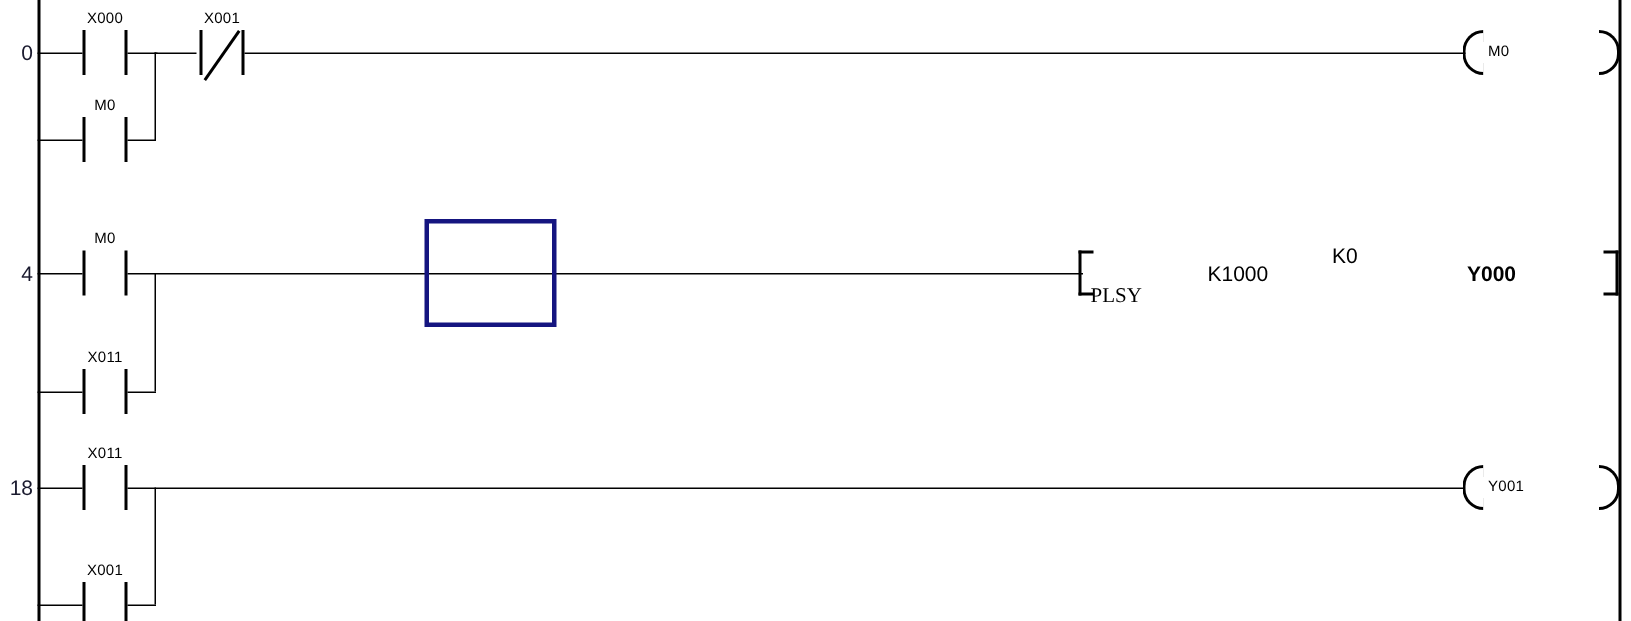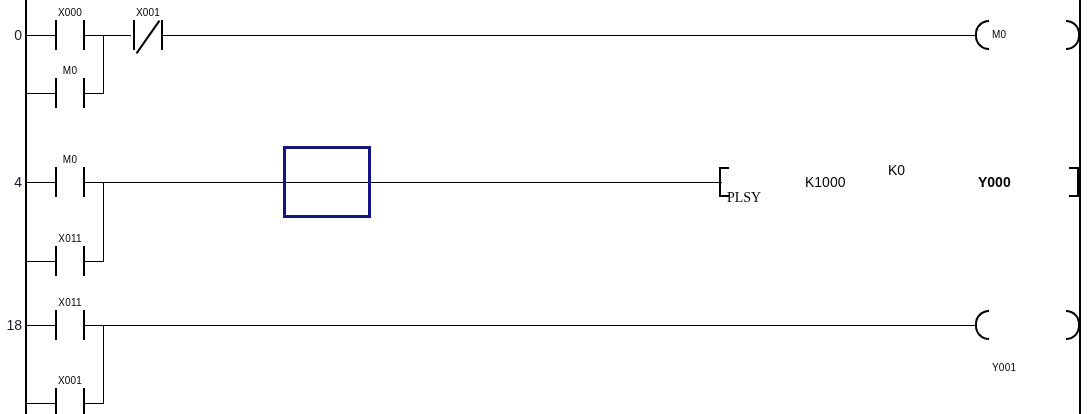--- a/index.html
+++ b/index.html
@@ -232,16 +232,16 @@
 
   <div class="wire-h" style="left:25px; top:403px; width:30px;"></div>
   <div class="lbl ctr" style="left:70px; top:373px;">X001</div>
   <div class="contact" style="left:55px; top:388px;">
     <div class="bar left"></div>
     <div class="bar right"></div>
   </div>
   <div class="wire-h" style="left:85px; top:403px; width:19px;"></div>
 
   <div class="coil" style="left:975px; top:310px;"></div>
-  <div class="lbl" style="left:992px; top:317px;margin-top:43px;">Y001</div>
+  <div class="lbl" style="left:992px; top:317px;">Y001</div>
   <div class="coil-close" style="left:1066px; top:310px;"></div>
 
 </div>
 
 </body></html>

